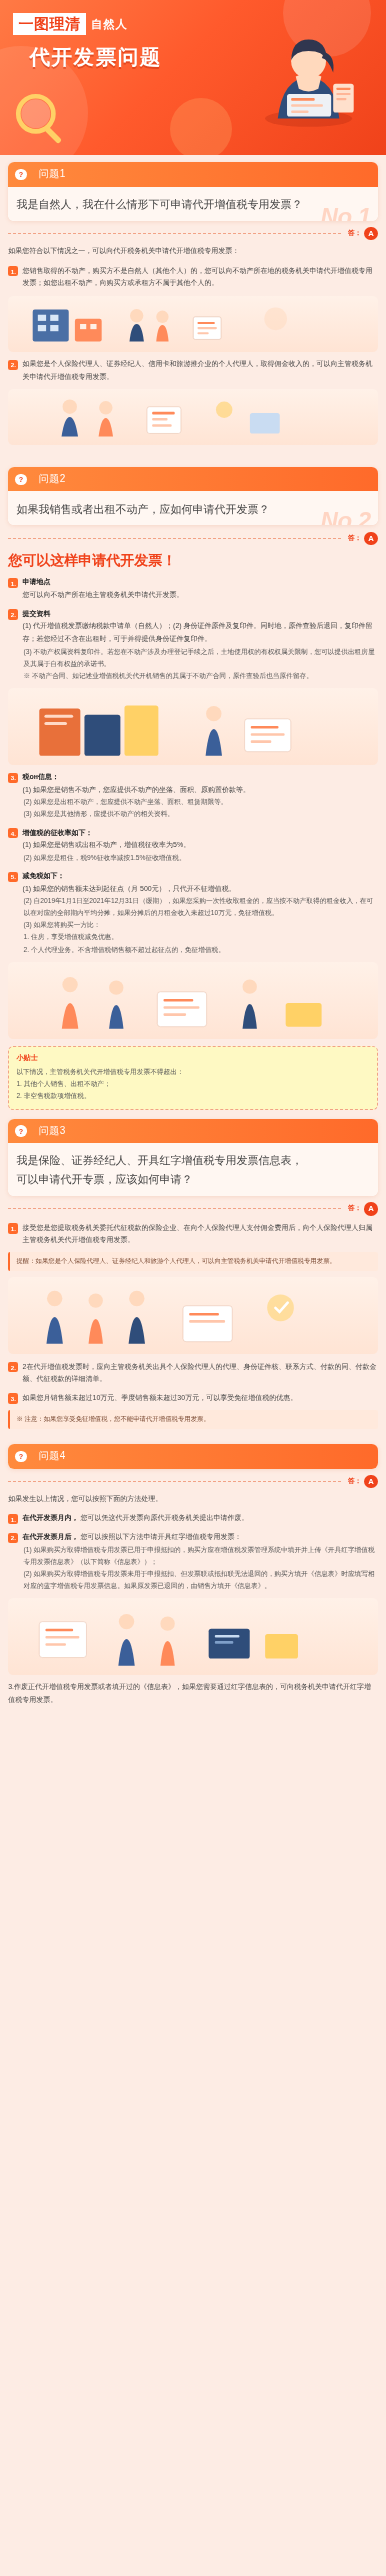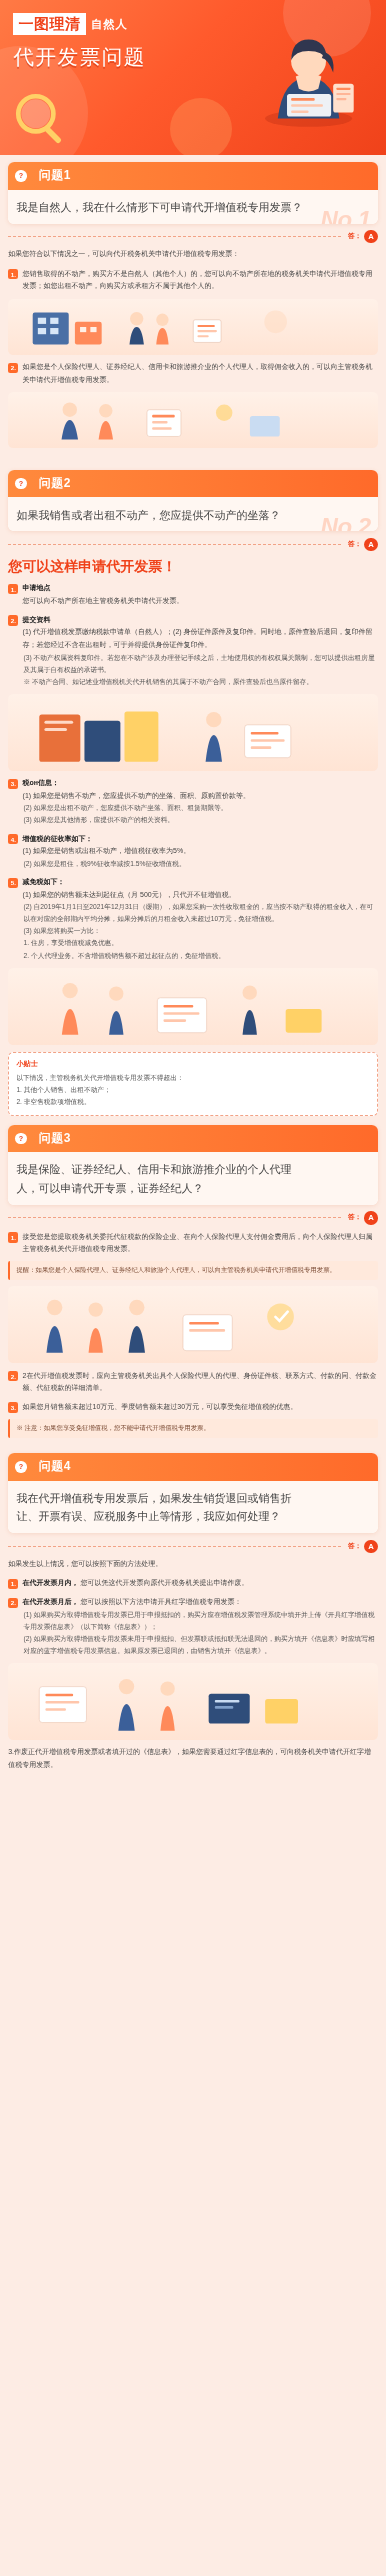--- a/index.html
+++ b/index.html
@@ -41,23 +41,24 @@
   .hero-sub {
     color: #fff;
     font-size: 11.3px;
     font-weight: bold;
     letter-spacing: 1px;
   }
   .hero-main {
     margin-top: 7.2px;
     color: #fff;
     font-size: 20.6px;
-    font-weight: normal;
+    font-weight: bold;
     letter-spacing: 1.5px;
     text-shadow: 0 1.5px 0 rgba(190,40,10,0.45);
+    margin-left: 16px;
   }
   
   .hero-person {
     position: absolute; right: 20.6px; top: 15.5px; width: 118px; height: 118px;
   }
   .hero-mag { position: absolute; left: 10.3px; top: 88px; }
 
   
   .sect-head {
     background: #fdece4;
@@ -85,21 +86,21 @@
     padding: 5.2px 7.2px;
     display: flex;
     align-items: center;
     gap: 4.1px;
   }
   .qhead .qmark {
     width: 11.3px; height: 11.3px; border-radius: 50%;
     background: #fff; color: #f0421a; font-size: 7.2px; font-weight: bold;
     display: flex; align-items: center; justify-content: center;
   }
-  .qhead .qlabel { color: #fff; font-weight: bold; font-size: 12px; letter-spacing: 0.5px; padding-left: 8px; }
+  .qhead .qlabel { color: #fff; font-weight: normal; font-size: 10px; letter-spacing: 0.5px; padding-left: 8px; }
   .qbody {
     position: relative;
     padding: 8.2px 8.2px 7.2px 8.2px;
     background: #fff7f2;
   }
   .qtext {
     font-size: 11px;
     line-height: 1.7;
     color: #444;
     position: relative;
@@ -178,21 +179,21 @@
     background: linear-gradient(180deg,#fff1e8,#ffe4d4);
     position: relative;
     overflow: hidden;
   }
   .illus.tall { height: 77px; }
   .illus .fig { position: absolute; }
 
   
   .tip {
     margin: 7.2px 8.2px 9.3px 8.2px;
-    background: #ffffff;
+    background: #fef9c3;
     border: 0.5px dashed #f2a286;
     border-radius: 5.2px;
     padding: 6.2px 7.2px;
   }
   .tip .tip-title { font-size: 7.2px; font-weight: bold; color: #f0421a; margin-bottom: 3.1px; }
   .tip .tip-line { font-size: 6.7px; line-height: 1.8; color: #555; }
 
   .note-strip {
     margin: 5.2px 8.2px 0 8.2px;
     background: #ffe9dc;
@@ -319,21 +320,21 @@
 
   <div class="spacer"></div>
 
   <div class="qcard">
     <div class="qhead">
       <span class="qmark">?</span>
       <span class="qlabel">问题2</span>
     </div>
     <div class="qbody">
       <div class="ghost-no">No.2</div>
-      <div class="qtext">如果我销售或者出租不动产，您应提供不动产的坐落？</div>
+      <div class="qtext">如果我销售或者出租不动产，应如何申请代开发票？</div>
     </div>
   </div>
 
   <div class="alabel">
     <span class="aline"></span>
     <span class="atag">答：</span>
     <span class="abadge">A</span>
   </div>
 
   <div class="lead">您可以这样申请代开发票！</div>
@@ -425,21 +426,21 @@
     <div class="tip-line">1. 其他个人销售、出租不动产；</div>
     <div class="tip-line">2. 非空售税款项增值税。</div>
   </div>
 
   <div class="qcard">
     <div class="qhead">
       <span class="qmark">?</span>
       <span class="qlabel">问题3</span>
     </div>
     <div class="qbody">
-      <div class="qtext">我是保险、证券经纪人、信用卡和旅游推介业的个人代理人，可以申请代开专票，证券经纪人？</div>
+      <div class="qtext">我是保险、证券经纪人、开具红字增值税专用发票信息表，可以申请代开专票，应该如何申请？</div>
     </div>
   </div>
 
   <div class="alabel">
     <span class="aline"></span>
     <span class="atag">答：</span>
     <span class="abadge">A</span>
   </div>
 
   <div class="num-item">
@@ -476,23 +477,20 @@
   </div>
 
   <div class="note-strip">※ 注意：如果您享受免征增值税，您不能申请代开增值税专用发票。</div>
 
   <div class="spacer"></div>
 
   <div class="qcard">
     <div class="qhead">
       <span class="qmark">?</span>
       <span class="qlabel">问题4</span>
-    </div>
-    <div class="qbody">
-      <div class="qtext">我在代开增值税专用发票后，如果发生销货退回或销售折让、开票有误、应税服务中止等情形，我应如何处理？</div>
     </div>
   </div>
 
   <div class="alabel">
     <span class="aline"></span>
     <span class="atag">答：</span>
     <span class="abadge">A</span>
   </div>
 
   <div class="ans">

